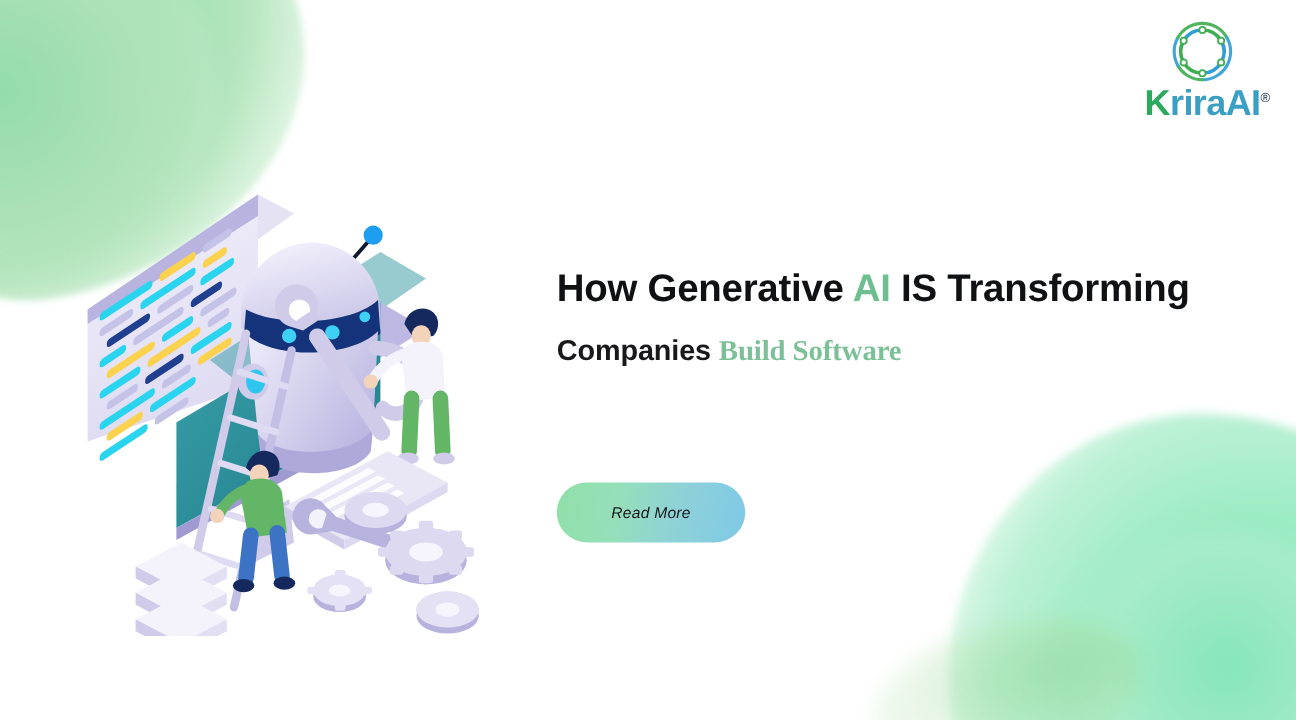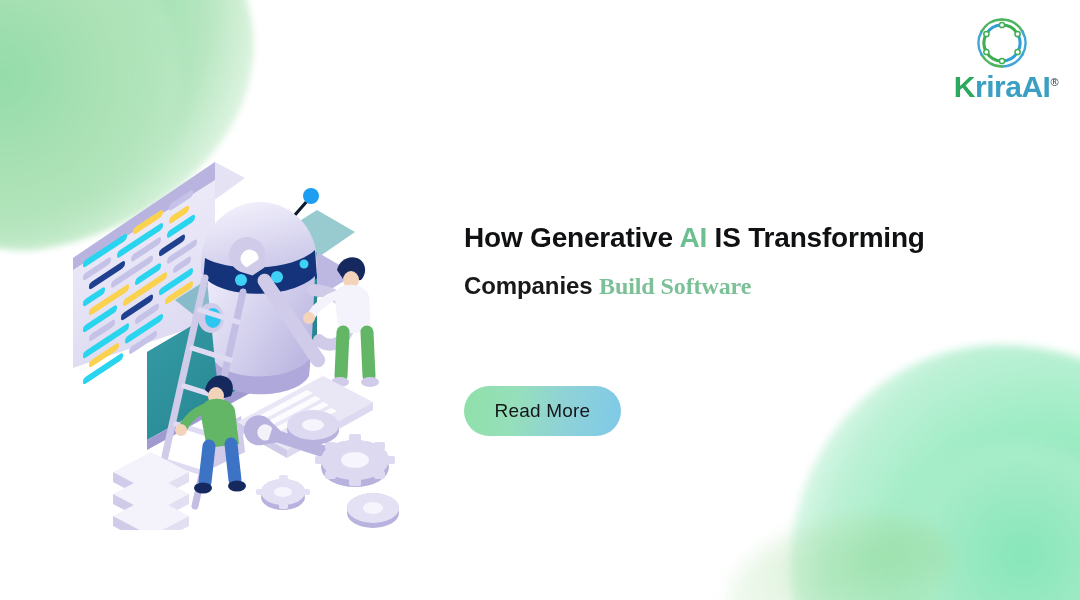--- a/index.html
+++ b/index.html
@@ -67,46 +67,47 @@
     font-family:"Liberation Sans", sans-serif;
     text-align:right;
   }
   #logo-word .k-green { color:#2aa95f; }
   #logo-word .k-teal  { color:#3b9fc4; }
   #logo-reg { font-size:11px; vertical-align:super; color:#15314d; font-weight:normal; }
 
   
   #copy { position:absolute; left:464px; top:215px; width:590px; }
   #headline {
-    font-size:28px;
+    font-size:32px;
     font-weight:bold;
     line-height:1.62;
     color:#101113;
     letter-spacing:-0.2px;
   }
   #headline .accent { color:#6dbf90; }
   #subline {
     margin-top:12px;
     font-size:24px;
     font-weight:bold;
     color:#19191b;
     letter-spacing:-0.1px;
   }
   #subline .accent { color:#7cc098; font-weight:bold;font-family:Liberation Serif, serif; }
 
   #read-more {
-    position:absolute; left:464px; top:386px;
+    position:absolute; left:464px; top:402px;
     width:157px; height:50px;
     border:none; border-radius:25px;
     background:linear-gradient(100deg, #8fe0a8 0%, #96dfba 32%, #8fd2d6 62%, #7ec9e8 100%);
     color:#15161a;
     font-family:"Liberation Sans", sans-serif;
-    font-size:19px;
+    font-size:13px;
     letter-spacing:0.2px;
     cursor:pointer;
+    font-style:italic;
   }
 
   
   #illustration { position:absolute; left:55px; top:140px; width:380px; height:390px; }
   #illustration svg { width:100%; height:100%; display:block; }
 </style>
 </head>
 <body>
 
 <div class="blob" id="blob-tl"></div>

